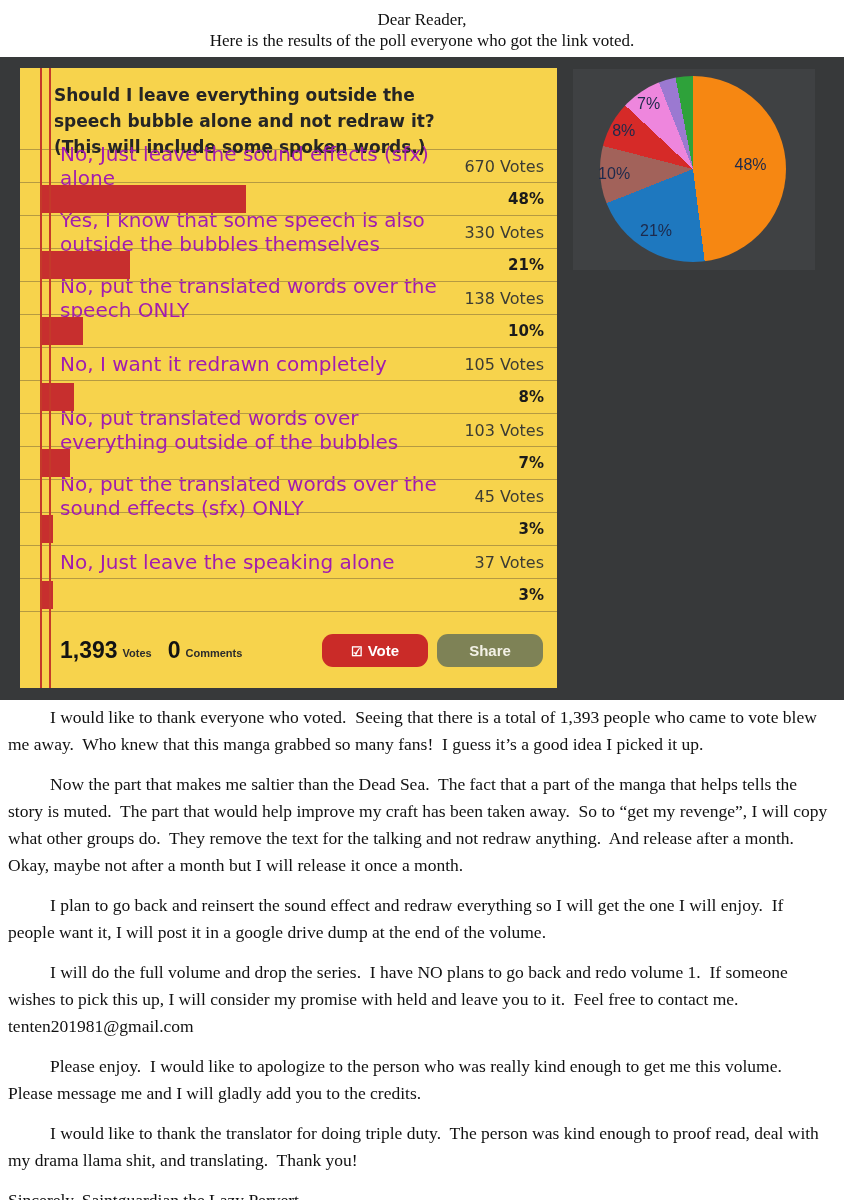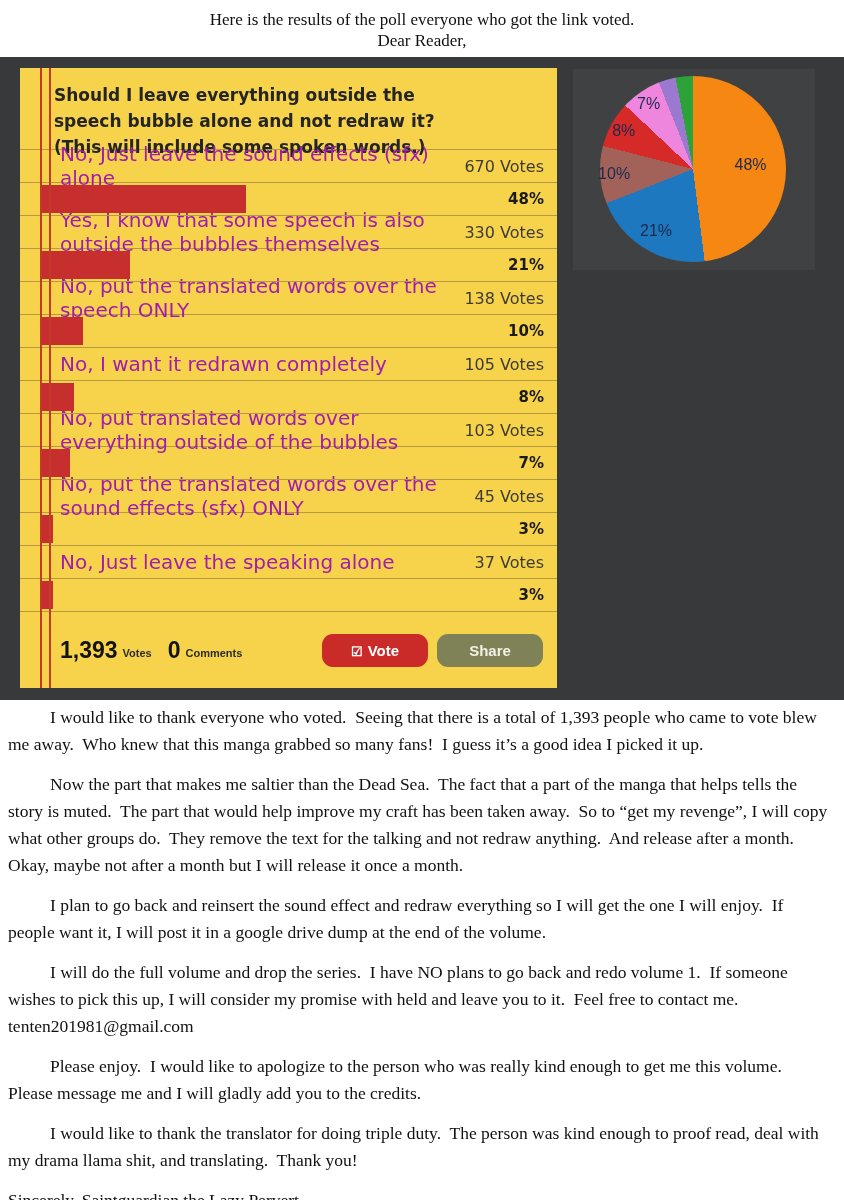--- a/index.html
+++ b/index.html
@@ -46,22 +46,22 @@
   
   .letter-body{position:absolute;top:704px;left:8px;width:824px;
         font-size:17.5px;line-height:27px;color:#111111;}
   .letter-body p{margin:0 0 13px 0;text-indent:42px;white-space:pre-wrap;}
   .letter-body p:last-child{text-indent:0;margin-top:9px;}
 </style>
 </head>
 <body>
 
 <header class="letter-header">
+  <div>Dear Reader,</div>
   <div>Here is the results of the poll everyone who got the link voted.</div>
-  <div>Dear Reader,</div>
 </header>
 
 <section class="dark-panel">
 
   <div class="poll">
     <h2 class="question">Should I leave everything outside the speech bubble alone and not redraw it? (This will include some spoken words.)</h2>
     <div id="options">
   <div class="option">
     <div class="label-row">
       <span class="opt-label">No, Just leave the sound effects (sfx) alone</span>

